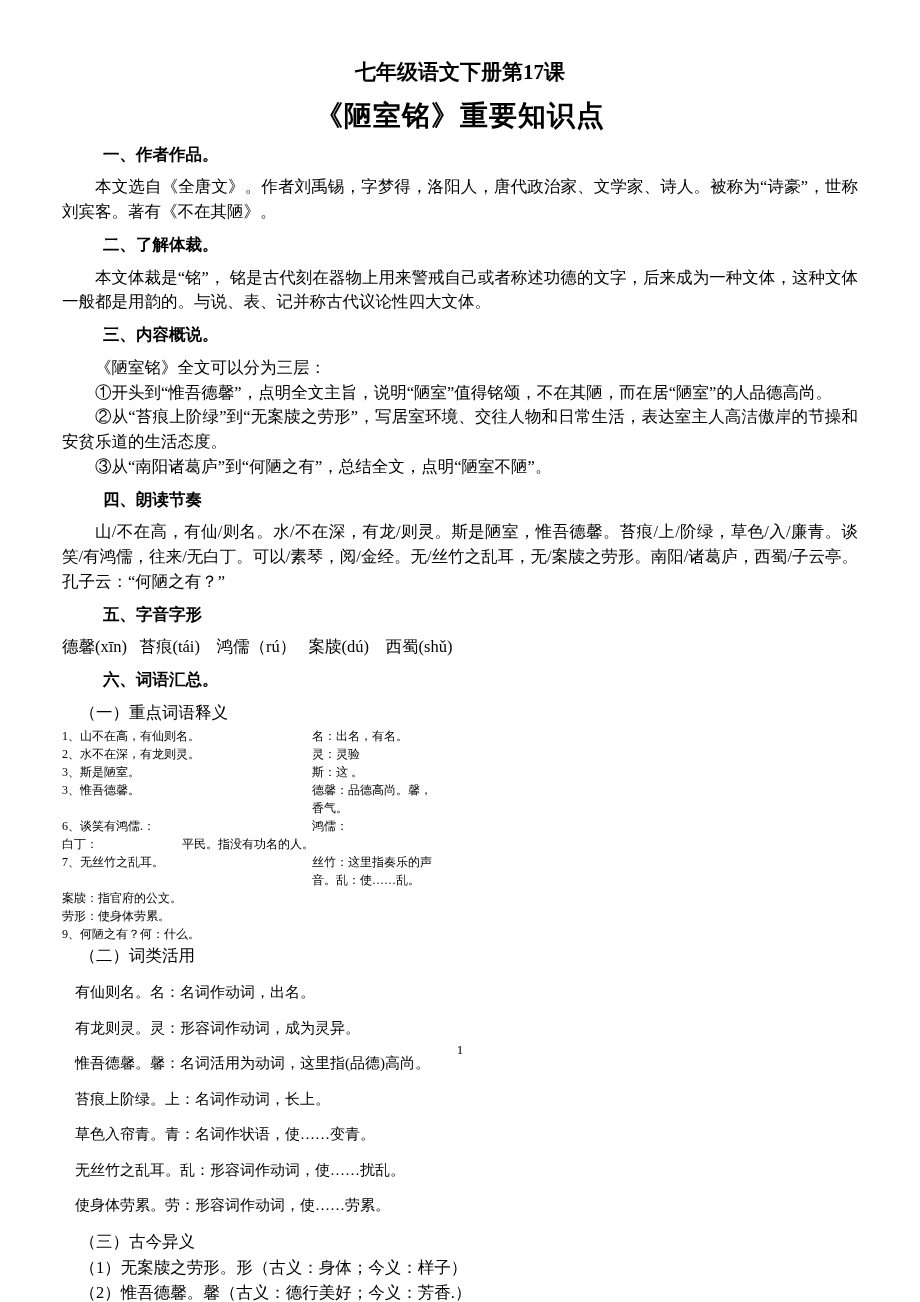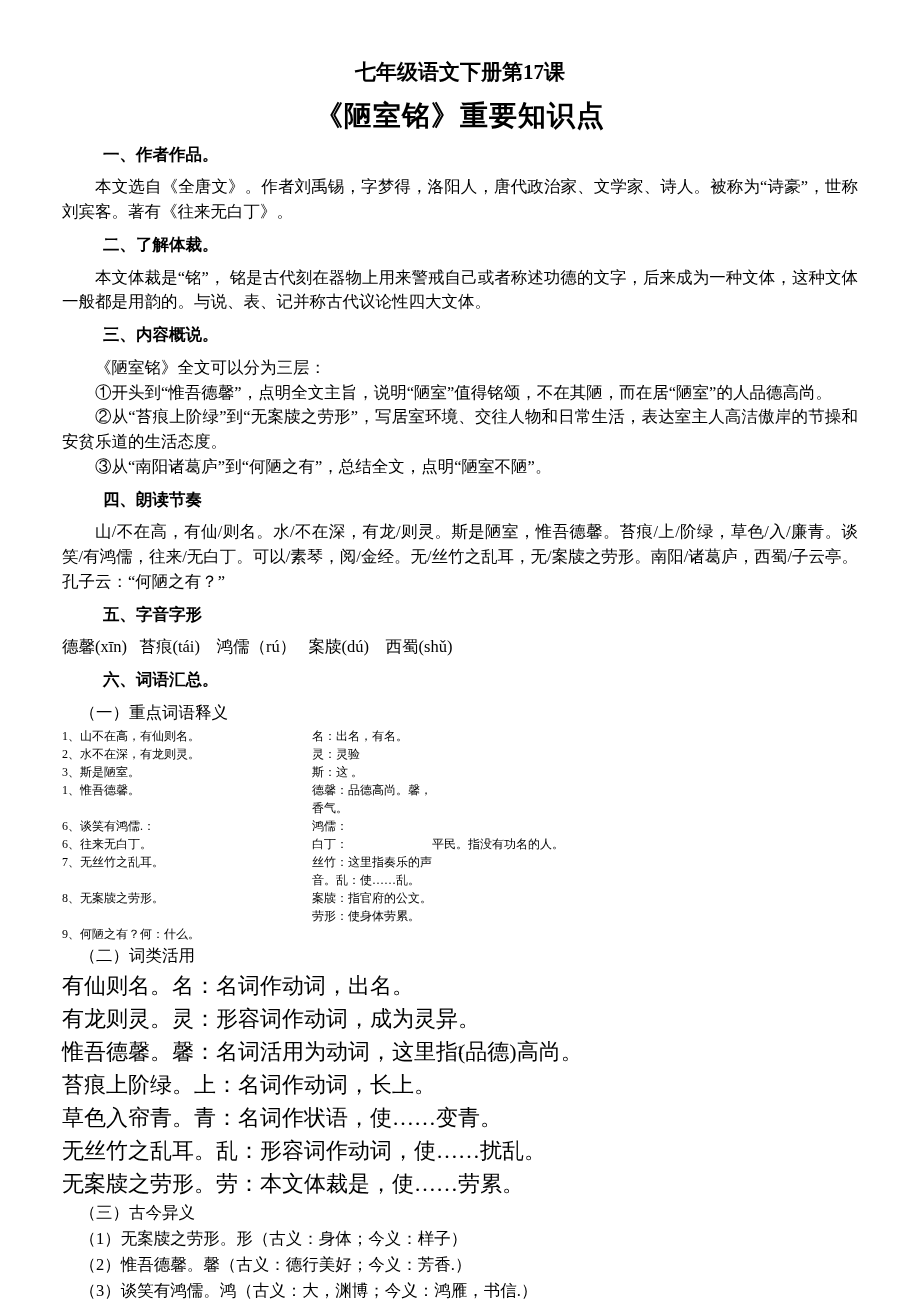--- a/index.html
+++ b/index.html
@@ -45,23 +45,23 @@
     margin: 8px;
   }
   .para {
     font-size: 16.5px;
     line-height: 1.5;
     text-indent: 2em;
     margin: 0;
     text-align: justify;
   }
   .para-noindent {
-    font-size: 22px;
-    line-height: 1.5;
-    margin: 0;
+    font-size: 15px;
+    line-height: 1.5;
+    margin: 13px;
     text-align: justify;
   }
   .para-indent1 {
     font-size: 16.5px;
     line-height: 1.5;
     text-indent: 1em;
     margin: 1px;
     text-align: justify;
   }
   .pinyin-row {
@@ -102,21 +102,21 @@
 </style>
 </head>
 <body>
 
 <div class="page">
 
   <div class="title-small">七年级语文下册第17课</div>
   <div class="title-big">《陋室铭》重要知识点</div>
 
   <div class="sec-head">一、作者作品。</div>
-  <div class="para">本文选自《全唐文》。作者刘禹锡，字梦得，洛阳人，唐代政治家、文学家、诗人。被称为“诗豪”，世称刘宾客。著有《往来无白丁》。</div>
+  <div class="para">本文选自《全唐文》。作者刘禹锡，字梦得，洛阳人，唐代政治家、文学家、诗人。被称为“诗豪”，世称刘宾客。著有《不在其陋》。</div>
 
   <div class="sec-head">二、了解体裁。</div>
   <div class="para">本文体裁是“铭”， 铭是古代刻在器物上用来警戒自己或者称述功德的文字，后来成为一种文体，这种文体一般都是用韵的。与说、表、记并称古代议论性四大文体。</div>
 
   <div class="sec-head">三、内容概说。</div>
   <div class="para">《陋室铭》全文可以分为三层：</div>
   <div class="para">①开头到“惟吾德馨”，点明全文主旨，说明“陋室”值得铭颂，不在其陋，而在居“陋室”的人品德高尚。</div>
   <div class="para">②从“苔痕上阶绿”到“无案牍之劳形”，写居室环境、交往人物和日常生活，表达室主人高洁傲岸的节操和安贫乐道的生活态度。</div>
   <div class="para">③从“南阳诸葛庐”到“何陋之有”，总结全文，点明“陋室不陋”。</div>
 
@@ -145,57 +145,55 @@
     <span class="col-a">2、水不在深，有龙则灵。</span>
     <span class="col-b">灵：灵验</span>
     <span class="col-c"></span>
   </div>
   <div class="gloss-row">
     <span class="col-a">3、斯是陋室。</span>
     <span class="col-b">斯：这 。</span>
     <span class="col-c"></span>
   </div>
   <div class="gloss-row">
-    <span class="col-a">1、惟吾德馨。</span>
+    <span class="col-a">3、惟吾德馨。</span>
     <span class="col-b">德馨：品德高尚。馨，香气。</span>
     <span class="col-c"></span>
   </div>
   <div class="gloss-row">
     <span class="col-a">6、谈笑有鸿儒.：</span>
     <span class="col-b">鸿儒：</span>
   </div>
   <div class="gloss-row">
-    <span class="col-a">6、往来无白丁。</span>
     <span class="col-b">白丁：</span>
     <span class="col-c">平民。指没有功名的人。</span>
   </div>
   <div class="gloss-row">
     <span class="col-a">7、无丝竹之乱耳。</span>
     <span class="col-b">丝竹：这里指奏乐的声音。乱：使……乱。</span>
     <span class="col-c"></span>
   </div>
   <div class="gloss-row">
-    <span class="col-a">8、无案牍之劳形。</span>
     <span class="col-b">案牍：指官府的公文。劳形：使身体劳累。</span>
     <span class="col-c"></span>
   </div>
   <div class="gloss-row">
     <span class="col-a">9、何陋之有？何：什么。</span>
     <span class="col-b"></span>
     <span class="col-c"></span>
   </div>
 
   <div class="para-indent1">（二）词类活用</div>
   <div class="para-noindent">有仙则名。名：名词作动词，出名。</div>
   <div class="para-noindent">有龙则灵。灵：形容词作动词，成为灵异。</div>
   <div class="para-noindent">惟吾德馨。馨：名词活用为动词，这里指(品德)高尚。</div>
   <div class="para-noindent">苔痕上阶绿。上：名词作动词，长上。</div>
   <div class="para-noindent">草色入帘青。青：名词作状语，使……变青。</div>
   <div class="para-noindent">无丝竹之乱耳。乱：形容词作动词，使……扰乱。</div>
-  <div class="para-noindent">无案牍之劳形。劳：本文体裁是，使……劳累。</div>
+  <div class="para-noindent">使身体劳累。劳：形容词作动词，使……劳累。</div>
 
   <div class="para-indent1">（三）古今异义</div>
   <div class="para-indent1">（1）无案牍之劳形。形（古义：身体；今义：样子）</div>
   <div class="para-indent1">（2）惟吾德馨。馨（古义：德行美好；今义：芳香.）</div>
   <div class="para-indent1">（3）谈笑有鸿儒。鸿（古义：大，渊博；今义：鸿雁，书信.）</div>
   <div class="para-indent1">（4）无丝竹之乱耳。丝竹（古义：琴瑟箫笛等管弦乐器，这里指世俗的音乐；</div>
 
   <div class="footer">1</div>
 </div>
 

